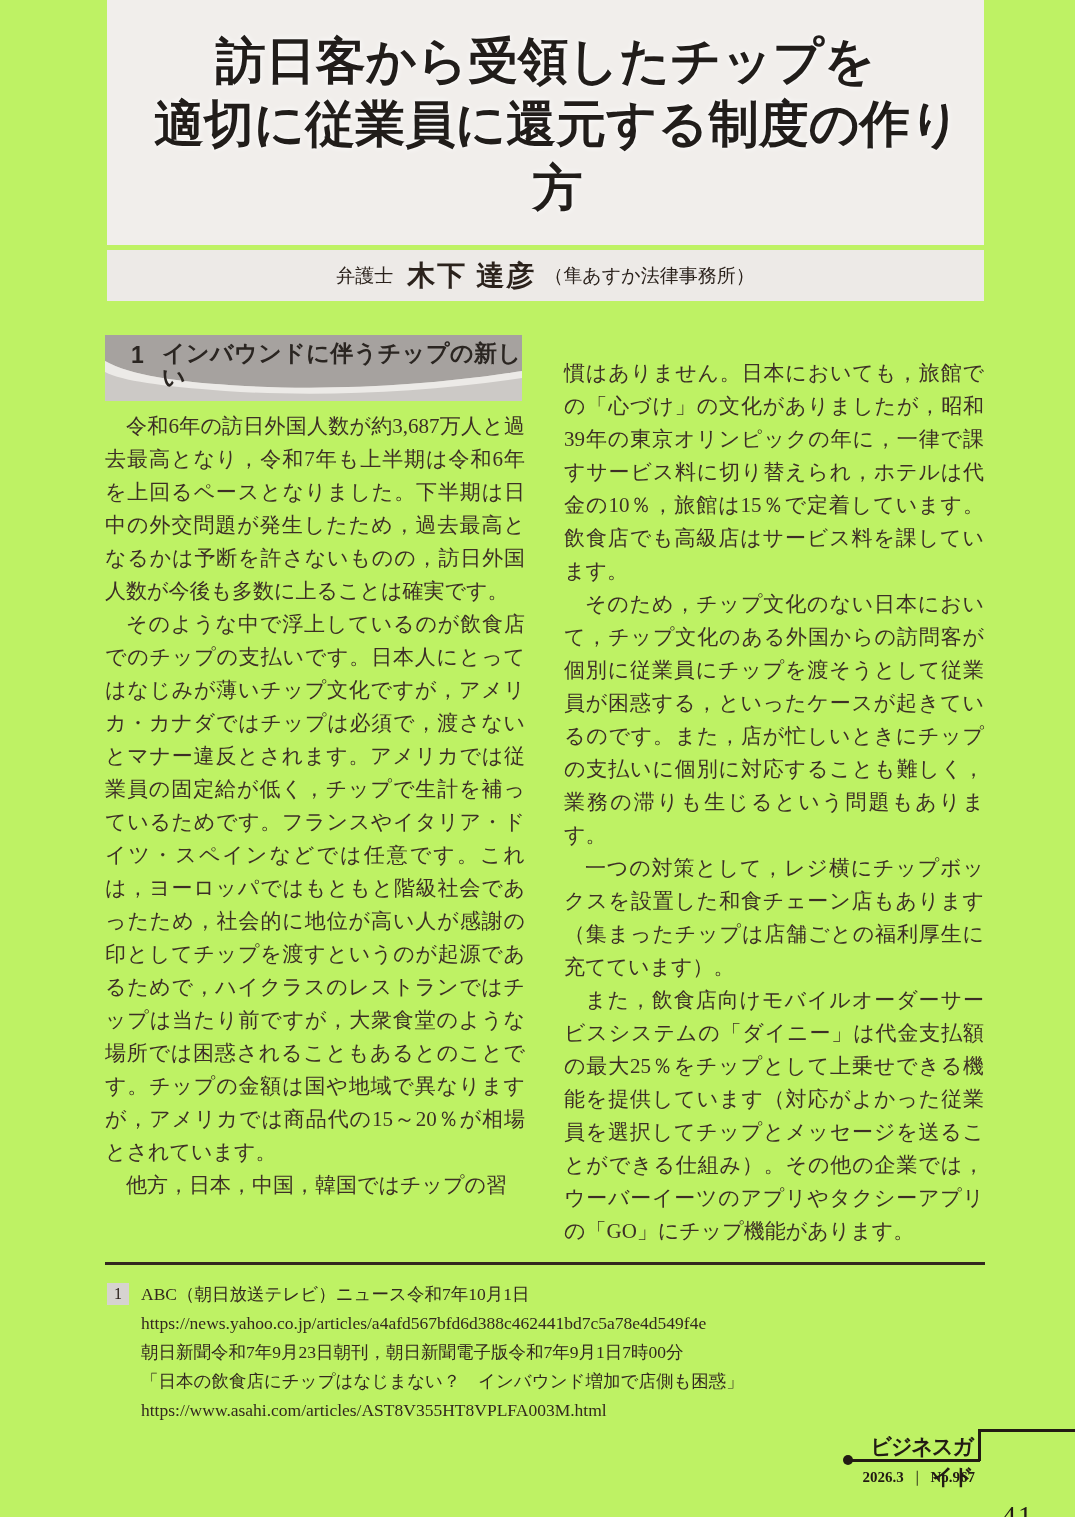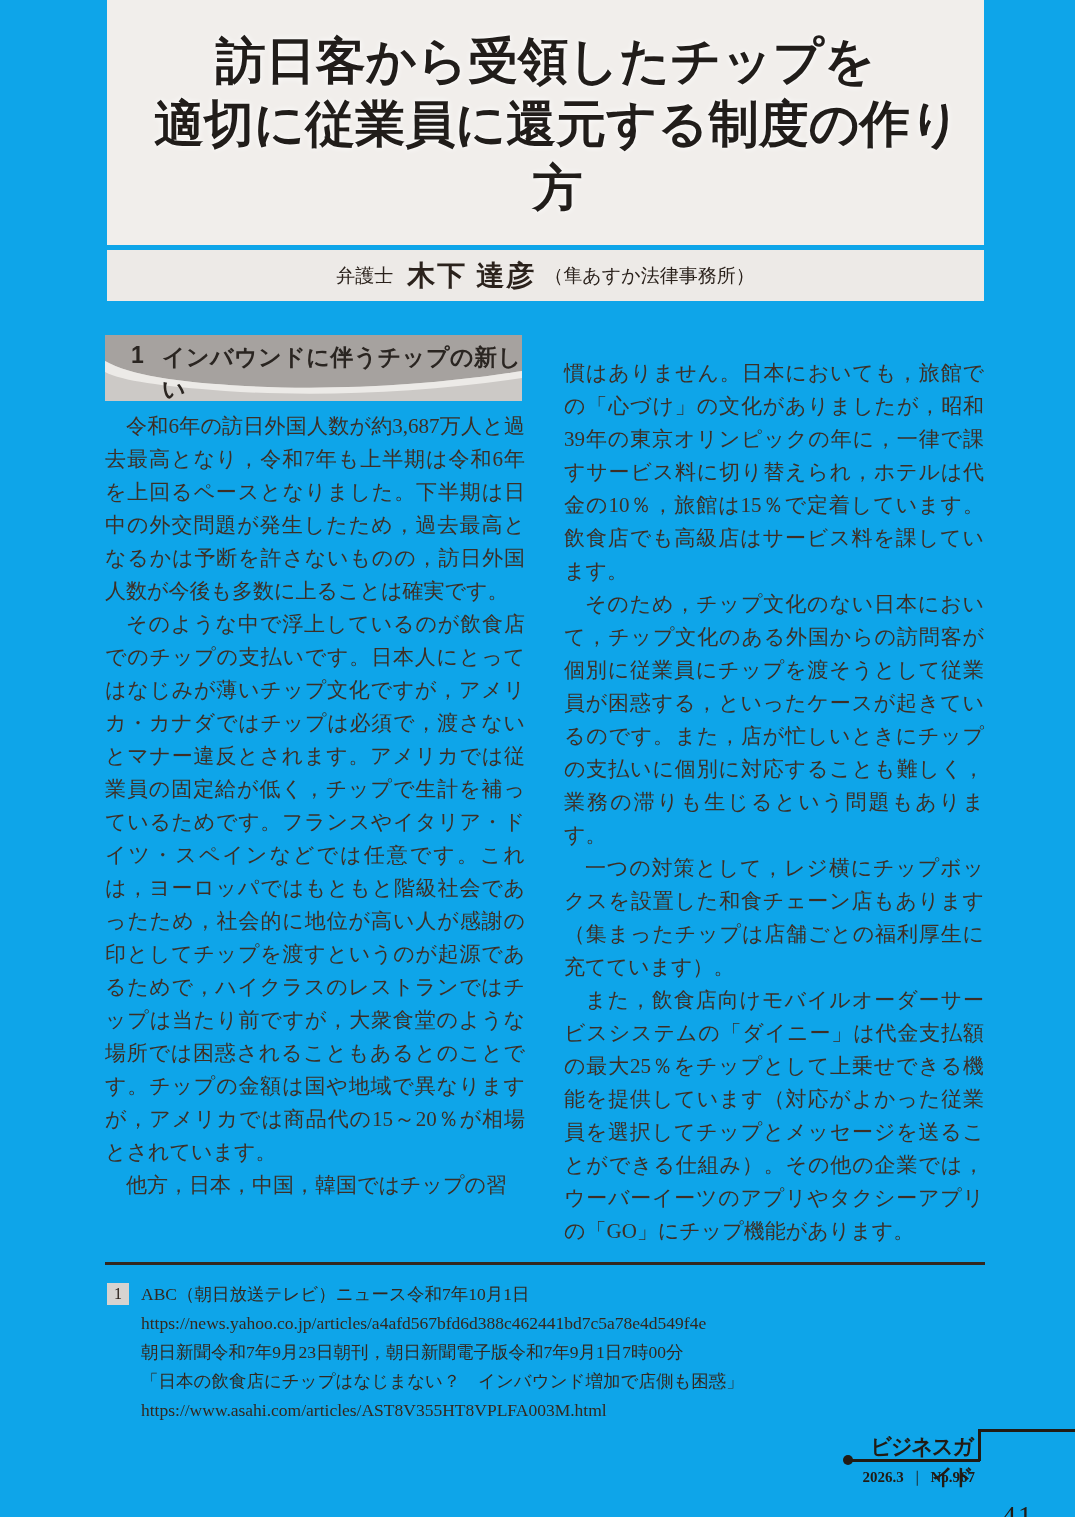--- a/index.html
+++ b/index.html
@@ -1,20 +1,20 @@
 <!DOCTYPE html>
 <html lang="ja"><head>
 <meta charset="utf-8">
 <style>
   * { margin:0; padding:0; box-sizing:border-box; }
   html,body { background:#ffffff; }
   .page {
     position:relative;
     width:1075px; height:1517px;
-    background:#0ea5e9;
+    background:#bef264;
     font-family:"Liberation Serif","DejaVu Serif",serif;
     color:#3d2f26;
     overflow:hidden;
   }
 
   
   .title-block {
     position:absolute; left:107px; top:0; width:877px; height:245px;
     background:#f1eeeb;
     text-align:center;
@@ -58,21 +58,21 @@
     overflow:hidden;
   }
   .sec-head svg { position:absolute; left:0; top:0; }
   .sec-head-text {
     position:relative; display:flex;
     font-family:"Liberation Sans","DejaVu Sans",sans-serif;
     font-weight:bold; color:#2a2521;
     padding-top:6px;
   }
   .sec-num { width:57px; padding-left:26px; font-size:23px; line-height:29px; }
-  .sec-title { flex:1; font-size:23px; line-height:32px; letter-spacing:0.5px; }
+  .sec-title { flex:1; font-size:23px; line-height:24px; letter-spacing:0.5px; }
 
   
   .fn-rule { position:absolute; left:105px; top:1262px; width:880px; height:3px; background:#33281f; }
   .footnote {
     position:absolute; left:105px; top:1280px; width:880px;
     font-size:17.5px; line-height:29px; color:#33281f;
     padding-left:36px;
   }
   .fn-marker {
     position:absolute; left:2px; top:3px;

